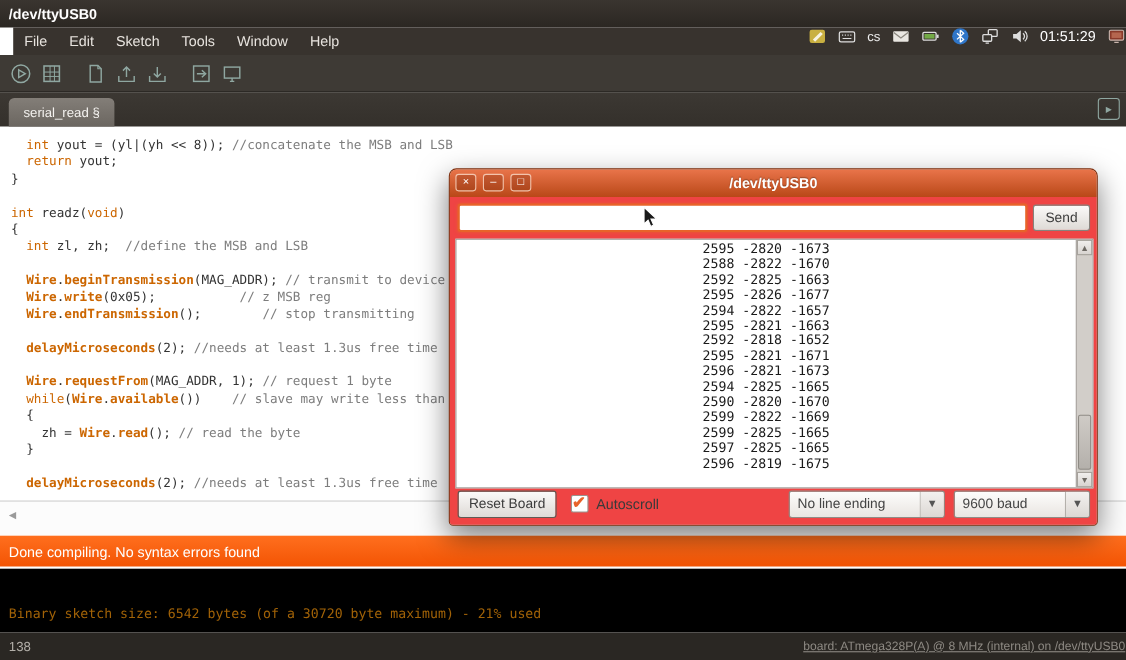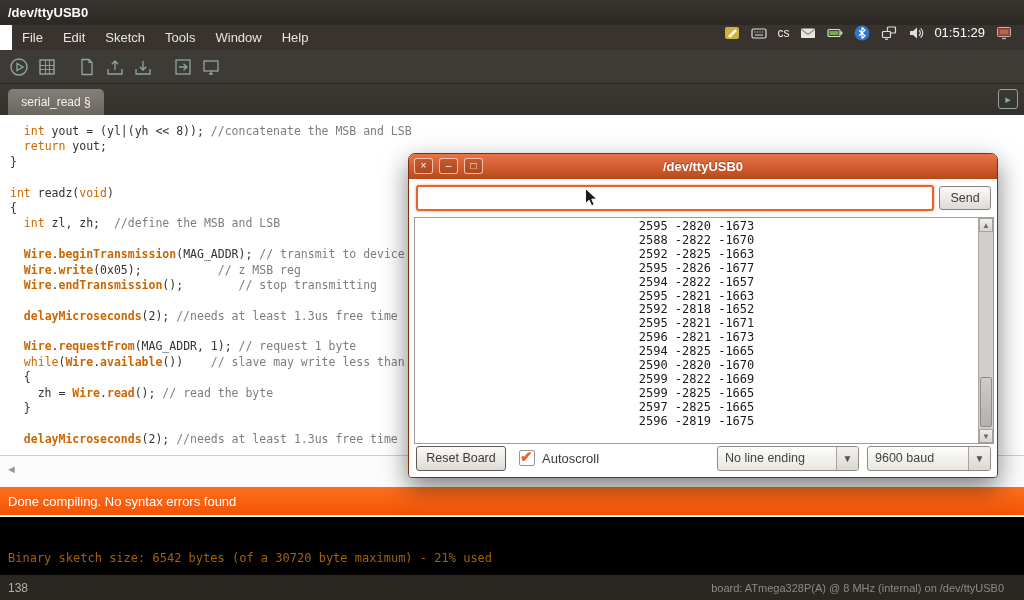--- a/index.html
+++ b/index.html
@@ -5,21 +5,21 @@
   * { margin:0; padding:0; box-sizing:border-box; }
   html,body { background:#555; }
   #stage {
     position:relative; width:1024px; height:600px; overflow:hidden;
     font-family:"Liberation Sans", sans-serif; background:#fff;
   }
   
   .panel { position:absolute; left:0; top:0; width:1024px; height:25px;
     background:linear-gradient(#3a3530,#2b2722); color:#fff; display:flex; align-items:center; z-index:10;}
   .panel-title { font-weight:bold; font-size:13px; padding-left:8px; flex:0 0 auto; }
-  .tray { margin-left:auto; display:flex; align-items:center; gap:10px; padding-right:12px;margin-top:40px; }
+  .tray { margin-left:auto; display:flex; align-items:center; gap:10px; padding-right:1px;margin-top:40px; }
   .tray-icon { width:17px; height:17px; display:flex; align-items:center; justify-content:center; }
   .kb-label { font-size:12px; color:#eee; }
   .clock { font-size:13px; color:#fff; }
   
   .menubar { position:absolute; left:12px; top:25px; width:1024px; height:25px;
     background:#38332e; display:flex; align-items:center; z-index:9;}
   .menu-item { color:#e8e4df; font-size:13px; padding:0 10px; line-height:25px; }
   
   .toolbar { position:absolute; left:0; top:50px; width:1024px; height:34px;
     background:#3e3a35; border-bottom:1px solid #262320; display:flex; align-items:center; padding-left:8px; z-index:8;}
@@ -47,32 +47,32 @@
   .hscroll-left { position:absolute; left:6px; top:7px; color:#9a9a9a; font-size:11px; }
   
   .statusbar { position:absolute; left:0; top:487px; width:1024px; height:28px;
     background:linear-gradient(#ff6f1e,#f35404); color:#fff; font-size:13px; line-height:30px; padding-left:8px; z-index:5;}
   .console { position:absolute; left:0; top:517px; width:1024px; height:58px; background:#000; z-index:5;}
   .console-text { position:absolute; left:8px; top:34px; color:#a16207;
     font-family:"DejaVu Sans Mono", monospace; font-size:12px; }
   .footer { position:absolute; left:0; top:575px; width:1024px; height:25px; background:#2a2723;
     display:flex; align-items:center; z-index:5;}
   .footer-line { color:#b3afa9; font-size:12px; padding-left:8px; }
-  .footer-board { margin-left:auto; color:#8d8983; font-size:11px; padding-right:20px; }
+  .footer-board { margin-left:auto; color:#8d8983; font-size:11px; padding-right:1px;text-decoration:underline; }
   
   .serialwin { position:absolute; left:408px; top:153px; width:590px; height:325px; z-index:50;
     border-radius:7px 7px 4px 4px; box-shadow:0 10px 26px rgba(0,0,0,.5); border:1px solid #7e2f0e; background:#d6d2cd;}
   .sw-title { position:absolute; left:0; top:0; right:0; height:25px;
     background:linear-gradient(#e9744a,#b94818); border-radius:6px 6px 0 0;
     color:#fff; font-weight:bold; font-size:13px; text-align:center; line-height:25px;
     text-shadow:0 -1px 1px rgba(0,0,0,.35); }
   .sw-btns { position:absolute; left:5px; top:4px; display:flex; gap:6px; }
   .sw-btn { width:19px; height:16px; border:1px solid rgba(255,222,204,.8); border-radius:3px;
     background:rgba(110,35,8,.25); color:#fff; font-size:10px; line-height:14px; text-align:center; font-weight:normal;}
-  .sw-body { position:absolute; left:0; top:25px; right:0; bottom:0; background:#ffffff; border-radius:0 0 3px 3px; }
+  .sw-body { position:absolute; left:0; top:25px; right:0; bottom:0; background:#ef4444; border-radius:0 0 3px 3px; }
   .sw-input { position:absolute; left:7px; top:6px; width:518px; height:26px;
     border:2px solid #e8632a; border-radius:3px; background:#fff; font-size:13px; padding:0 5px;
     font-family:"Liberation Sans", sans-serif; outline:none; box-shadow:0 0 3px rgba(232,99,42,.6);}
   .gtk-btn { background:linear-gradient(#fbfaf9,#dedad6); border:1px solid #87827c; border-radius:3px;
     color:#3c3c3c; font-size:12.5px; text-align:center; font-family:"Liberation Sans", sans-serif;}
   .sw-send { position:absolute; right:6px; top:7px; width:52px; height:24px; line-height:22px;}
   .sw-output-wrap { position:absolute; left:5px; top:38px; width:580px; height:227px;
     background:#fff; border:1px solid #a09c97; }
   .sw-output { position:absolute; left:0; top:0; right:15px; bottom:0; overflow:hidden; padding:2px 4px; }
   .serial-line { font-family:"DejaVu Sans Mono", monospace; font-size:12px; line-height:13.9px; color:#1a1a1a; white-space:pre;text-align:center; }

